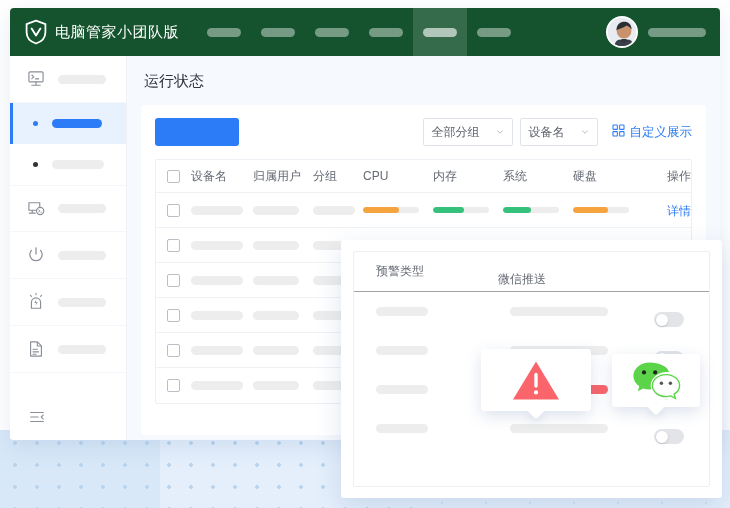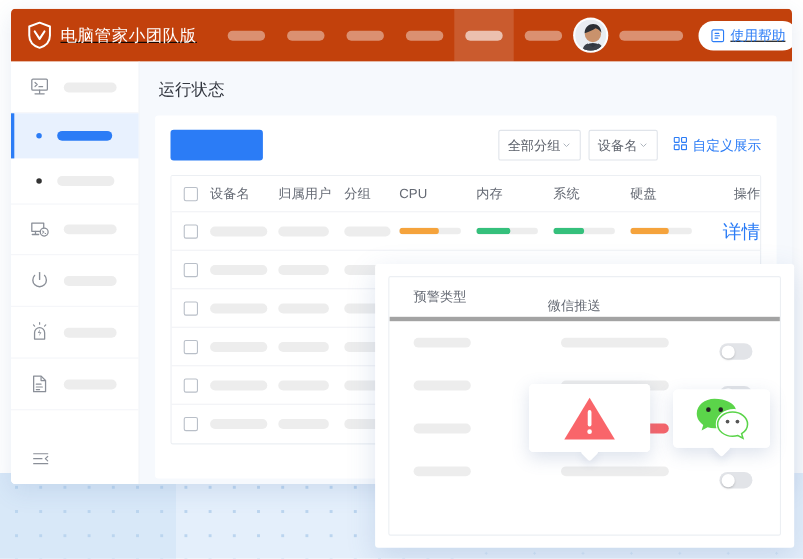--- a/index.html
+++ b/index.html
@@ -39,22 +39,22 @@
   .app-window {
     position: absolute; left: 10px; top: 8px; width: 710px; height: 432px;
     background: #ffffff;
     border-radius: 4px;
     box-shadow: 0 6px 22px rgba(60,100,160,.13);
     overflow: hidden;
   }
 
   
   .topbar {
-    position: relative; height: 48px; background: #c2410c;
-    display: flex; align-items: center; text-decoration: underline;
+    position: relative; height: 48px; background: #14532d;
+    display: flex; align-items: center;
   }
   .topbar-left { display: flex; align-items: center; padding-left: 14px; flex: 0 0 auto; }
   .logo-shield { width: 24px; height: 26px; flex: 0 0 auto; }
   .brand-title {
     color: #ffffff; font-size: 15px; margin-left: 7px; letter-spacing: .5px;
     white-space: nowrap;
   }
   .nav-pills { display: flex; align-items: center; height: 48px; margin-left: 18px; }
   .nav-pill-wrap {
     height: 48px; display: flex; align-items: center; padding: 0 10px;
@@ -134,21 +134,21 @@
   .toolbar {
     display: flex; align-items: center; height: 54px; padding: 0 14px;
   }
   .primary-btn {
     width: 84px; height: 28px; border-radius: 3px; background: #2b7cf6;
     cursor: pointer;
   }
   .toolbar-right { margin-left: auto; display: flex; align-items: center; }
   .select-box {
     height: 28px; border: 1px solid #e0e4ea; border-radius: 2px;
-    display: flex; align-items: center; padding: 0 8px; gap: 1px;
+    display: flex; align-items: center; padding: 0 8px; gap: 16px;
     font-size: 12px; color: #5c616b; background: #fff; cursor: pointer;
     white-space: nowrap;
   }
   .select-box + .select-box { margin-left: 7px; }
   .chev { width: 8px; height: 8px; flex: 0 0 auto; color: #a9b0ba; }
   .search-box {
     height: 28px; border: 1px solid #e0e4ea; border-radius: 2px;
     display: flex; align-items: center; padding: 0 8px; gap: 8px;
     font-size: 12px; color: #b7bcc5; background: #fff; margin-left: 7px;
     width: 120px; cursor: text;
@@ -183,34 +183,34 @@
   .c-op   { width: 46px; text-align: right; }
   .ph { height: 9px; border-radius: 5px; background: #ededed; }
   .ph.w56 { width: 52px; }
   .ph.w48 { width: 46px; }
   .ph.w44 { width: 42px; }
   .bar-track {
     width: 56px; height: 6px; border-radius: 3px; background: #ededed;
     position: relative; overflow: hidden;
   }
   .bar-fill { position: absolute; left: 0; top: 0; height: 100%; border-radius: 3px; }
-  .link { color: #2b7cf6; font-size: 17px; cursor: pointer; }
+  .link { color: #2b7cf6; font-size: 12px; cursor: pointer; }
 
   
   .overlay {
     position: absolute; left: 341px; top: 240px; width: 381px; height: 258px;
     background: #ffffff; border-radius: 3px;
     box-shadow: 0 8px 26px rgba(70,110,170,.18);
   }
   .ov-inner {
     position: absolute; left: 12px; top: 11px; right: 12px; bottom: 11px;
     border: 1px solid #eceff3; border-radius: 2px; overflow: hidden;
   }
   .ov-row { display: flex; align-items: center; height: 39px; padding: 0 4px; }
-  .ov-head { height: 40px; border-bottom: 4px solid #a3a3a3; }
+  .ov-head { height: 40px; border-bottom: 1px solid #a3a3a3; }
   .ov-c1 { width: 128px; padding-left: 18px; }
   .ov-c2 { width: 150px; }
   .ov-c3 { width: 72px; margin-top: 16px; }
   .ov-head .ov-c1, .ov-head .ov-c2, .ov-head .ov-c3 {
     font-size: 12px; color: #646973;
   }
   .ov-head .ov-c2 { text-align: center; }
   .ov-head .ov-c3 { text-align: center; }
   .ov-ph { height: 9px; border-radius: 5px; background: #ededed; }
   .ov-ph.t1 { width: 52px; }
@@ -288,27 +288,20 @@
         <div class="avatar">
           <svg viewBox="0 0 32 32" width="32" height="32">
             <rect width="32" height="32" fill="#e8ecf1"></rect>
             <path d="M6 32c0-7 4.6-11 10-11s10 4 10 11z" fill="#2f3640"></path>
             <circle cx="16" cy="13" r="7.4" fill="#c9926c"></circle>
             <path d="M8.4 12.2c.4-6 4-8.4 7.8-8.4 4.1 0 7.3 2.6 7.5 8-1.4-2-2.8-3.6-5.3-4.2-2.6 2.2-6.4 3.1-10 4.6z" fill="#2b2f35"></path>
             <path d="M11.2 21.6 16 25l4.8-3.4c3.3.9 5.2 4.4 5.2 10.4H6c0-6 1.9-9.5 5.2-10.4z" fill="#3a4049"></path>
           </svg>
         </div>
         <div class="name-pill"></div>
-        <div class="help-btn">
-          <svg width="13" height="13" viewBox="0 0 16 16">
-            <rect x="1.5" y="1.5" width="13" height="13" rx="1.6" fill="none" stroke="#2b7cf6" stroke-width="1.3"></rect>
-            <path d="M5 5.3h4.2M5 8h5M5 10.7h3.2" stroke="#2b7cf6" stroke-width="1.3" stroke-linecap="round"></path>
-          </svg>
-          <span>使用帮助</span>
-        </div>
       </div>
     </div>
 
     <div class="body-split">
 
       <div class="sidebar">
 
         <div class="side-item">
           <svg class="side-icon" viewBox="0 0 24 24">
             <rect x="3.5" y="3.5" width="17" height="12" rx="1.3" fill="none" stroke="currentColor" stroke-width="1.4"></rect>

